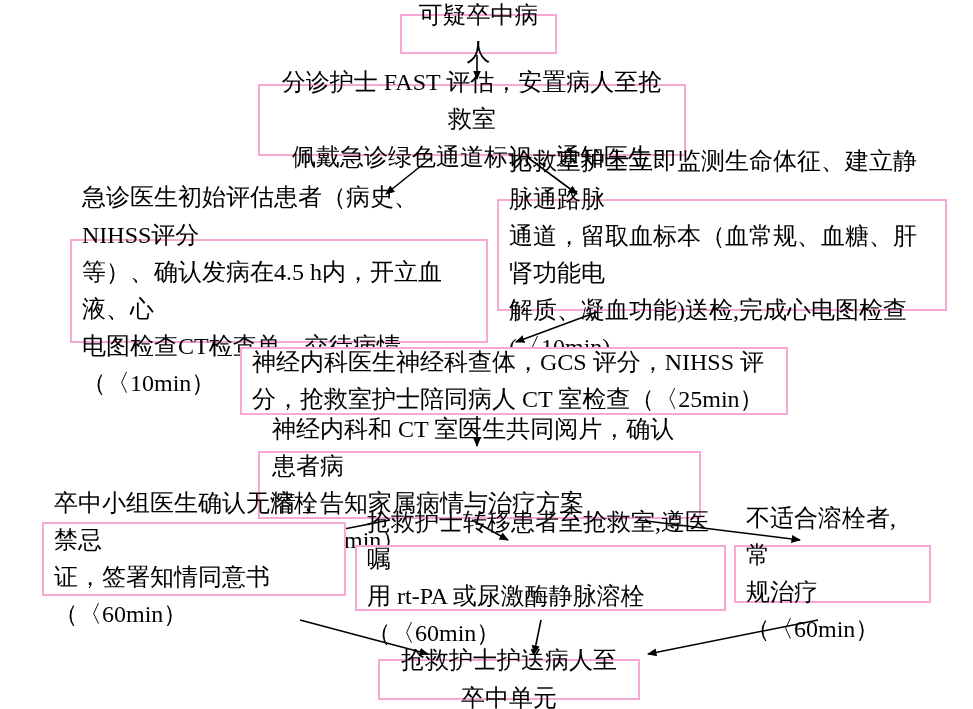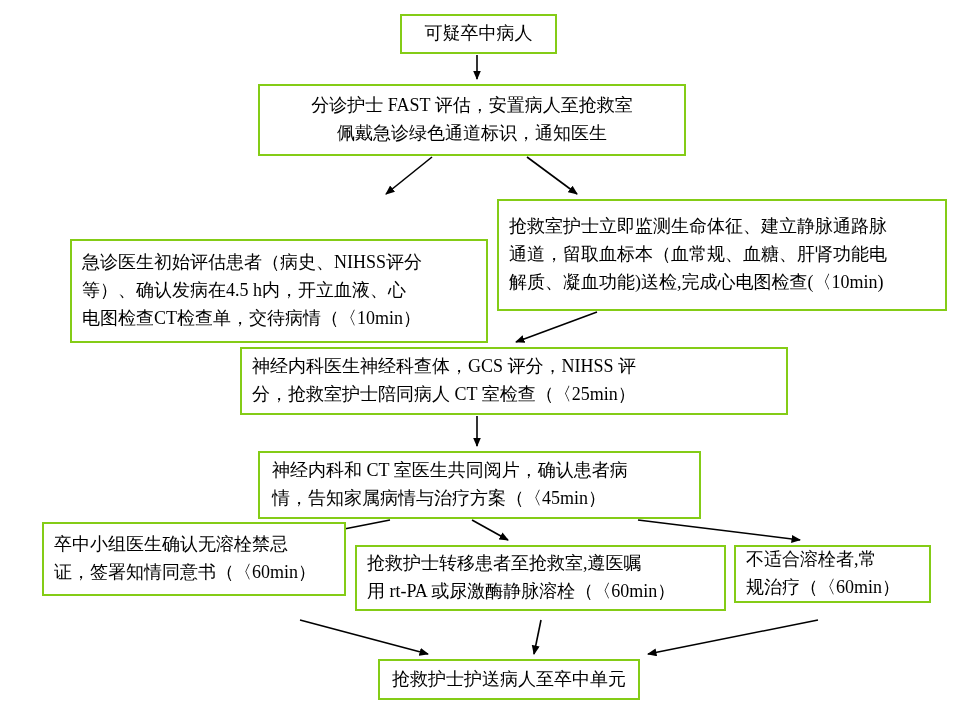--- a/index.html
+++ b/index.html
@@ -8,27 +8,27 @@
     width: 973px;
     height: 709px;
     background: #ffffff;
     font-family: "Liberation Serif", "DejaVu Serif", serif;
     color: #000000;
     overflow: hidden;
   }
   .node {
     position: absolute;
     box-sizing: border-box;
-    border: 2px solid #84cc16;
+    border: 2px solid #f9a8d4;
     background: #ffffff;
     display: flex;
     align-items: center;
     justify-content: flex-start;
     padding: 3px 10px;
-    font-size: 18px;
+    font-size: 24px;
     line-height: 1.55;
     white-space: pre-line;
     text-align: left;
   }
   .node.center {
     justify-content: center;
     text-align: center;
   }
   svg.arrows {
     position: absolute;

